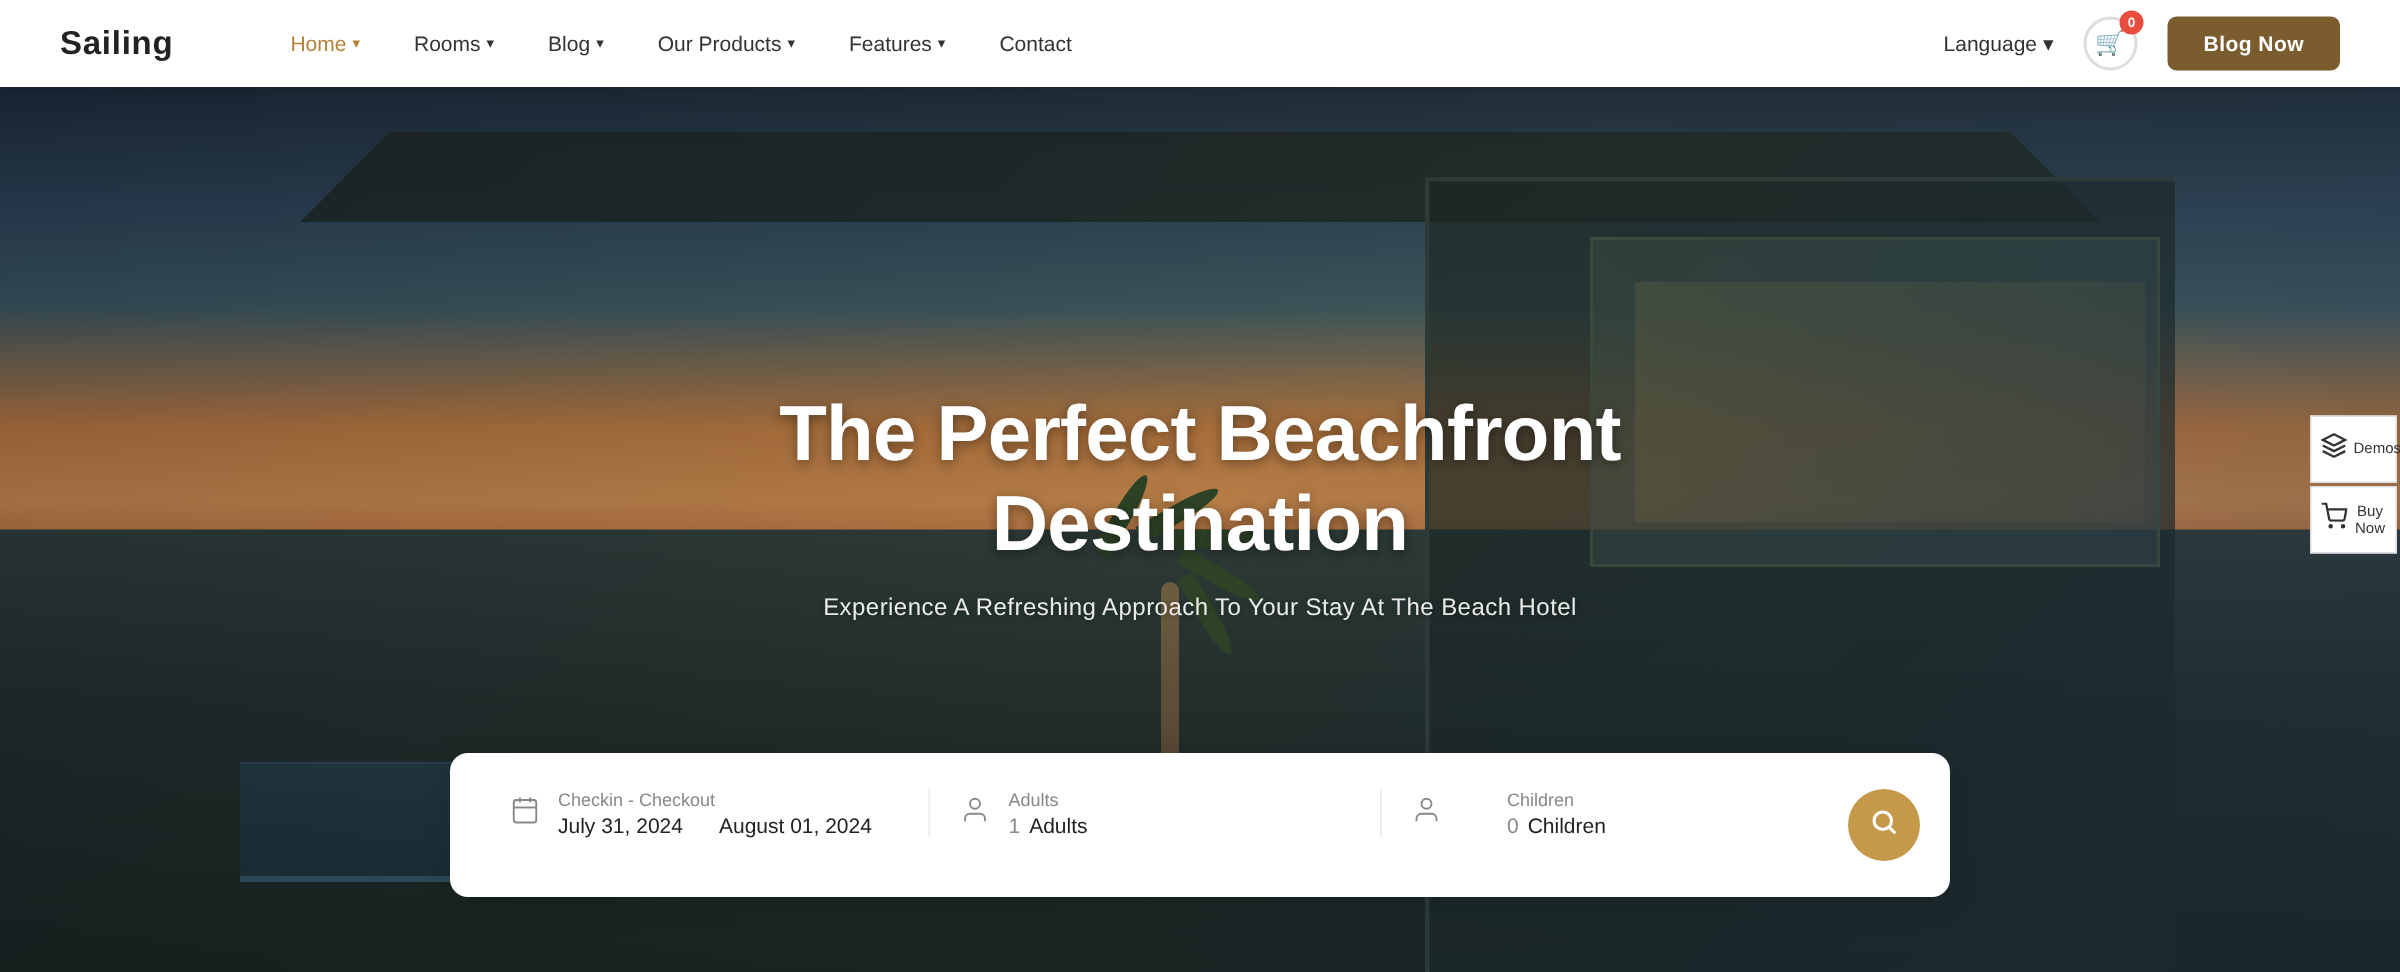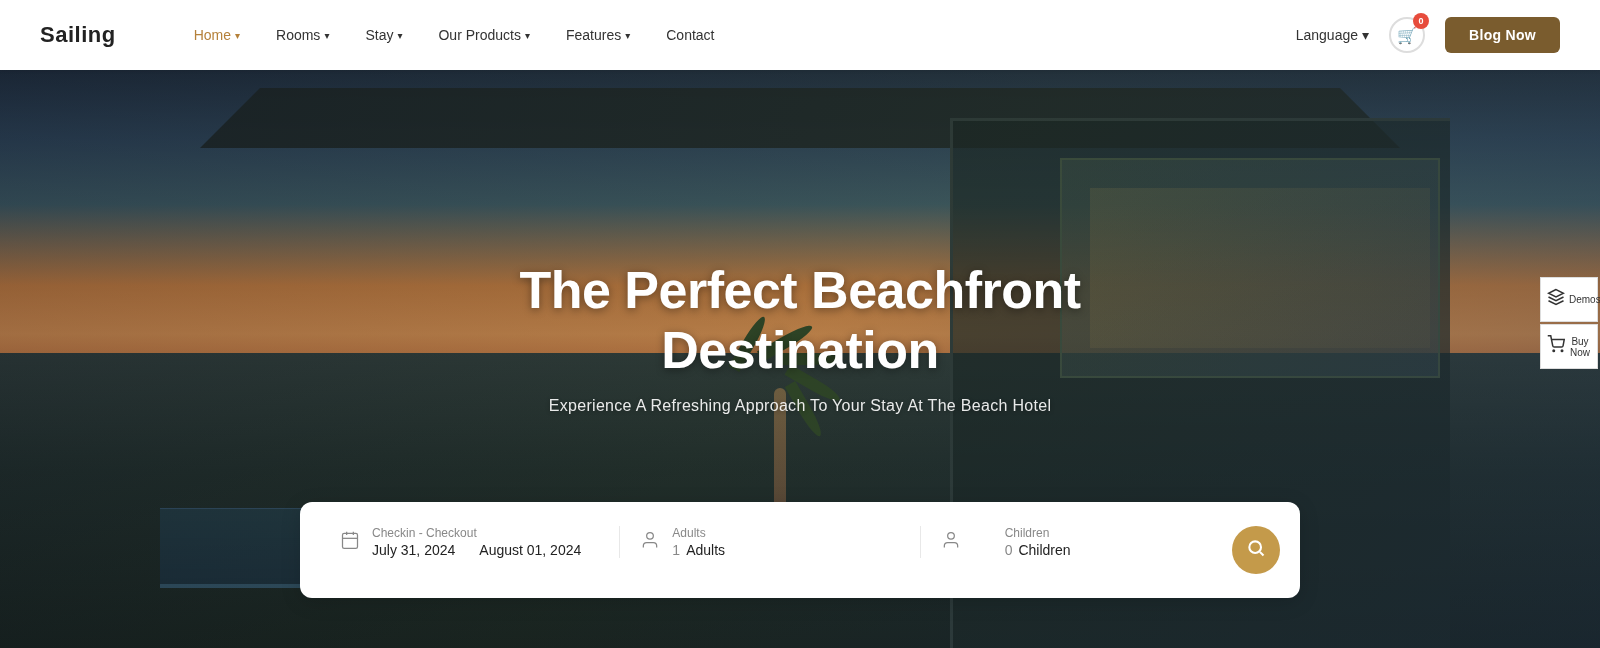--- a/index.html
+++ b/index.html
@@ -2,21 +2,21 @@
 <html><head>
   <meta charset="utf-8">
   <style>
     * { margin: 0; padding: 0; box-sizing: border-box; }
     body { font-family: 'Segoe UI', Arial, sans-serif; width: 1600px; height: 648px; overflow: hidden; position: relative; }
 
     
     .navbar {
       position: absolute;
       top: 0; left: 0; right: 0;
-      height: 70px;
+      height: 58px;
       background: #fff;
       display: flex;
       align-items: center;
       padding: 0 40px;
       z-index: 100;
       box-shadow: 0 1px 4px rgba(0,0,0,0.08);
     }
     .navbar-brand {
       font-size: 22px;
       font-weight: 700;
@@ -375,21 +375,21 @@
   <div class="nav-links">
     <div class="nav-item active">
       <span>Home</span>
       <span class="chevron">▾</span>
     </div>
     <div class="nav-item">
       <span>Rooms</span>
       <span class="chevron">▾</span>
     </div>
     <div class="nav-item">
-      <span>Stay</span>
+      <span>Blog</span>
       <span class="chevron">▾</span>
     </div>
     <div class="nav-item">
       <span>Our Products</span>
       <span class="chevron">▾</span>
     </div>
     <div class="nav-item">
       <span>Features</span>
       <span class="chevron">▾</span>
     </div>

